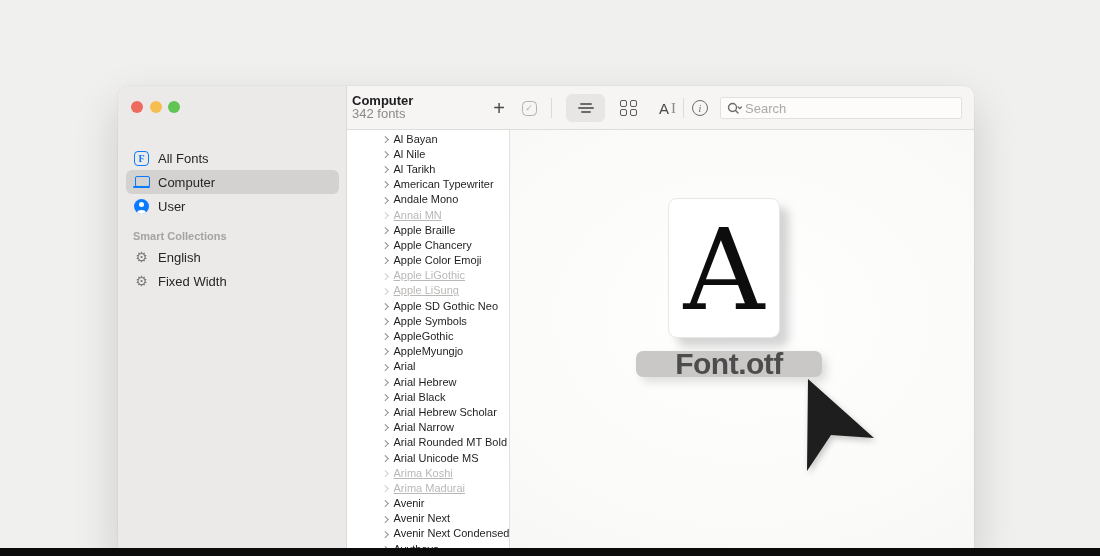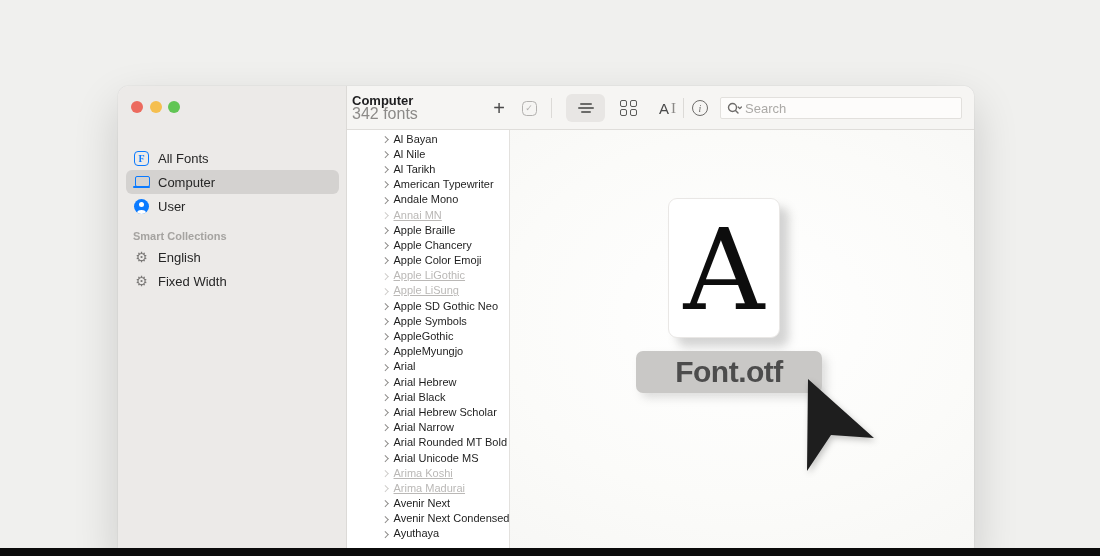--- a/index.html
+++ b/index.html
@@ -65,21 +65,21 @@
   .gear-ic { font-size:14px; color:#7c7a78; line-height:1; }
 
   
   .main { flex:1; display:flex; flex-direction:column; min-width:0; }
   .toolbar {
     height:44px; flex-shrink:0; position:relative;
     background:#f6f5f3; border-bottom:1px solid #dfddda;
   }
   .title-block { position:absolute; left:5px; top:7px; }
   .tb-title { font-size:13px; font-weight:700; color:#1d1d1f; line-height:15px; }
-  .tb-sub   { font-size:16px; color:#8c8a88; line-height:12px; }
+  .tb-sub   { font-size:13px; color:#8c8a88; line-height:12px; }
 
   .tb-btn {
     position:absolute; top:10px; width:24px; height:24px;
     display:flex; align-items:center; justify-content:center;
     border-radius:6px; color:#4a4a4a; cursor:default;
   }
   .plus-ic { font-size:20px; font-weight:400; color:#4a4a4a; line-height:1; }
   .checkbox-ic {
     width:15px; height:15px; border:1.5px solid #b3b1af; border-radius:4.5px;
     display:flex; align-items:center; justify-content:center;
@@ -137,21 +137,21 @@
     position:absolute; left:158px; top:68px; width:112px; height:140px;
     background:#fff; border:1px solid #e9e7e5; border-radius:9px;
     box-shadow:9px 9px 10px rgba(125,125,125,.32);
     display:flex; align-items:center; justify-content:center;
   }
   .font-card .glyph {
     font-family:"DejaVu Serif", serif; font-size:112px; line-height:1;
     color:#0d0d0d; transform:translateY(2px);
   }
   .file-label {
-    position:absolute; left:126px; top:221px; width:186px; height:42px;
+    position:absolute; left:126px; top:221px; width:186px; height:26px;
     background:#c9c8c6; border-radius:7px;
     box-shadow:5px 5px 8px rgba(130,130,130,.25);
     display:flex; align-items:center; justify-content:center;
     font-size:30px; font-weight:700; letter-spacing:-0.5px; color:#4c4c4c;
   }
   .cursor-svg { position:absolute; left:290px; top:242px; filter:drop-shadow(2px 3px 3px rgba(0,0,0,.22)); }
 
   
   .black-bar { position:absolute; left:0; top:548px; width:1100px; height:8px; background:#0b0b0b; z-index:20; }
 </style>
@@ -349,20 +349,24 @@
           <div class="font-row disabled">
             <span class="chev"></span>
             <span>Arima Koshi</span>
           </div>
           <div class="font-row disabled">
             <span class="chev"></span>
             <span>Arima Madurai</span>
           </div>
           <div class="font-row">
             <span class="chev"></span>
+            <span>Avenir</span>
+          </div>
+          <div class="font-row">
+            <span class="chev"></span>
             <span>Avenir Next</span>
           </div>
           <div class="font-row">
             <span class="chev"></span>
             <span>Avenir Next Condensed</span>
           </div>
           <div class="font-row">
             <span class="chev"></span>
             <span>Ayuthaya</span>
           </div>

